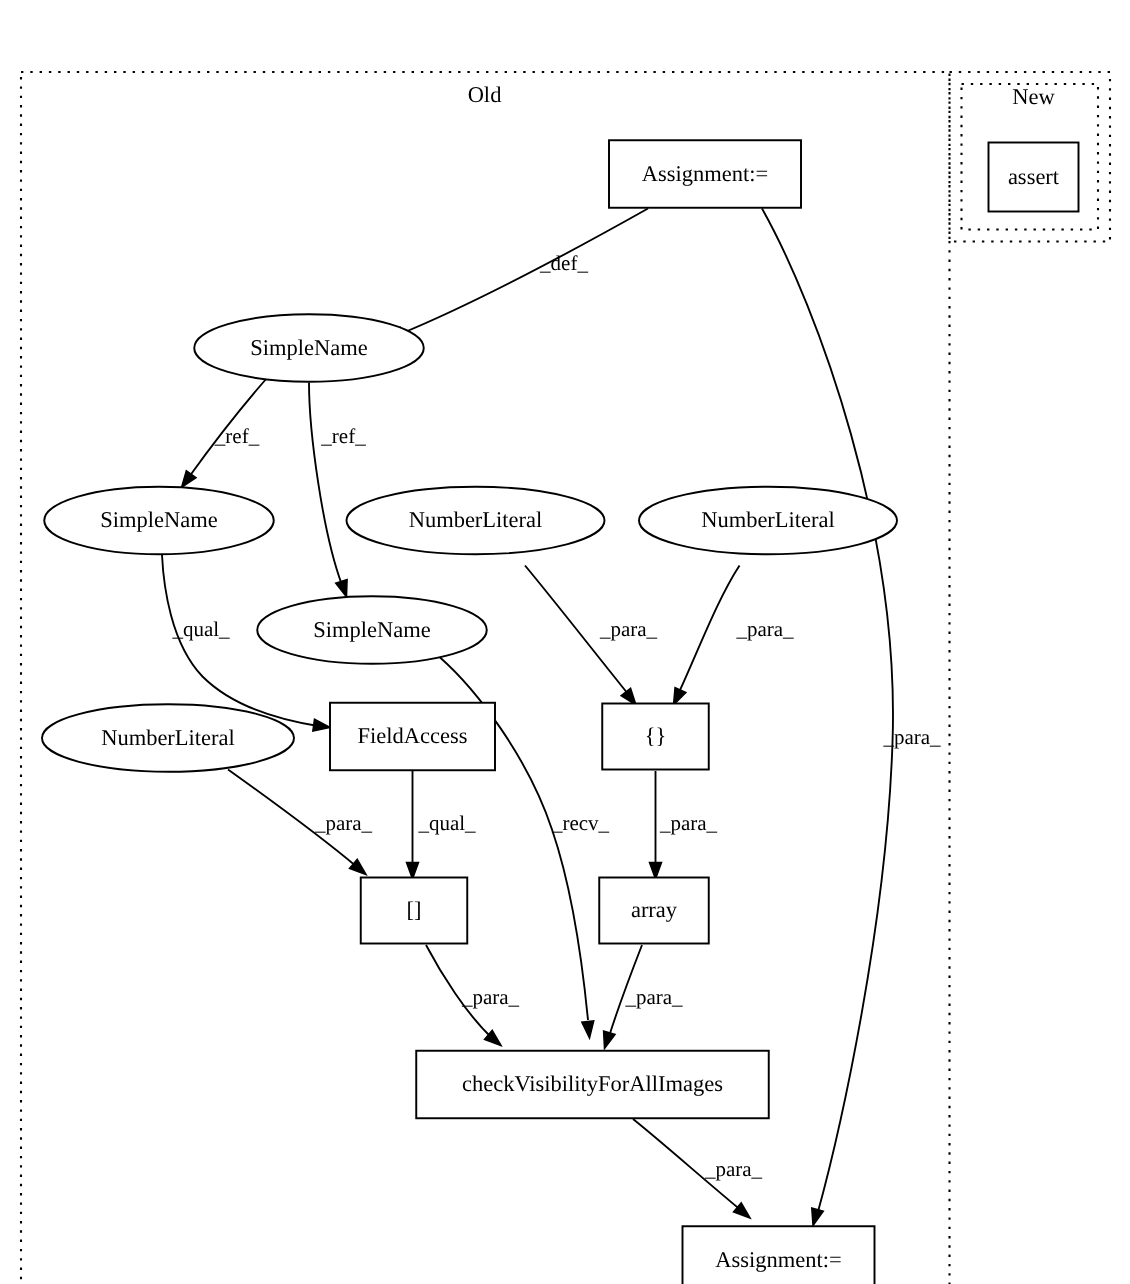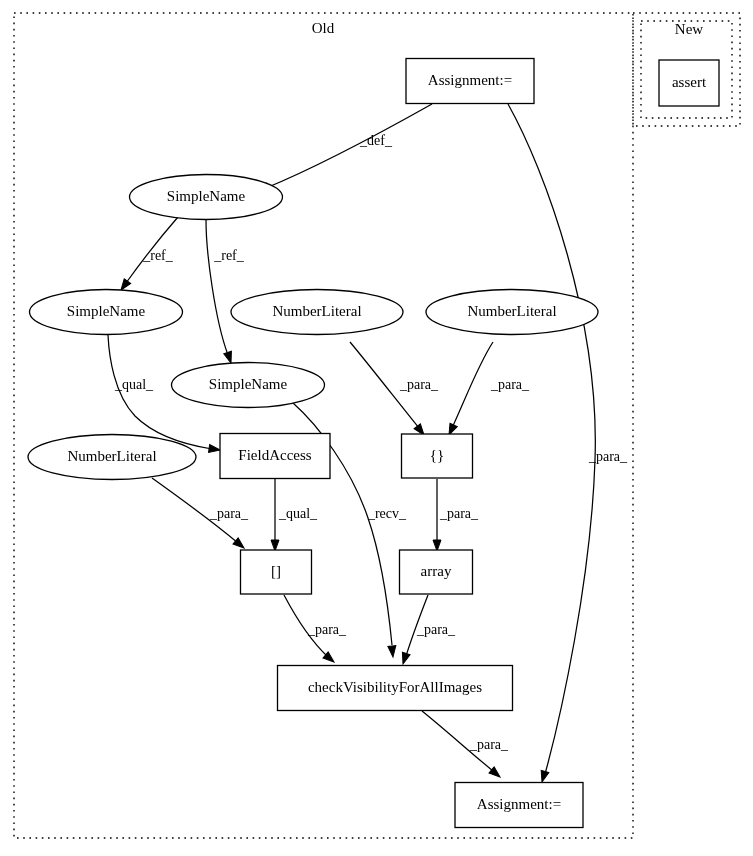--- a/index.html
+++ b/index.html
@@ -10,20 +10,21 @@
   body {
     width: 753px;
     height: 856px;
     font-family: "Liberation Serif", "DejaVu Serif", serif;
     overflow: hidden;
   }
   #graph-root {
     position: relative;
     width: 753px;
     height: 796px;
+    margin-top: 35px;
   }
   svg#graph-svg {
     display: block;
     width: 753px;
     height: 856px;
   }
   .cluster-border {
     fill: none;
     stroke: #000000;
     stroke-width: 1.4;

